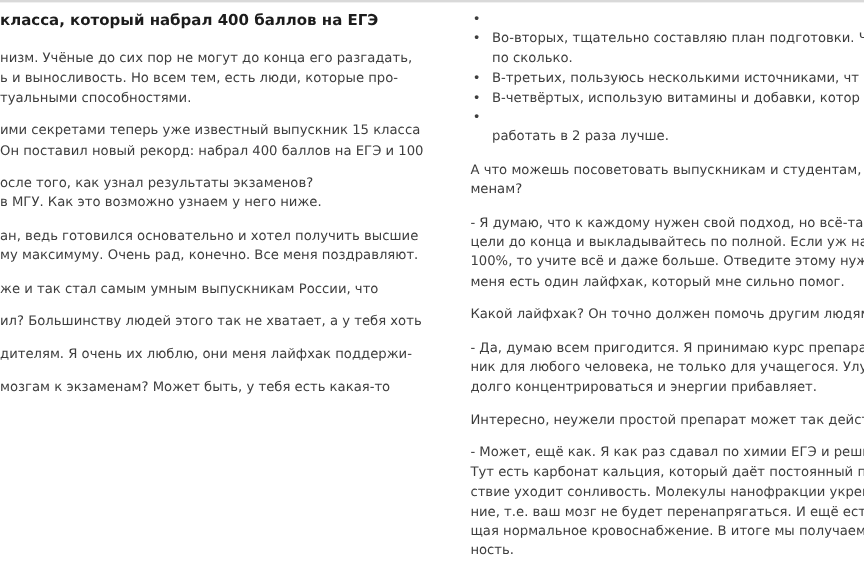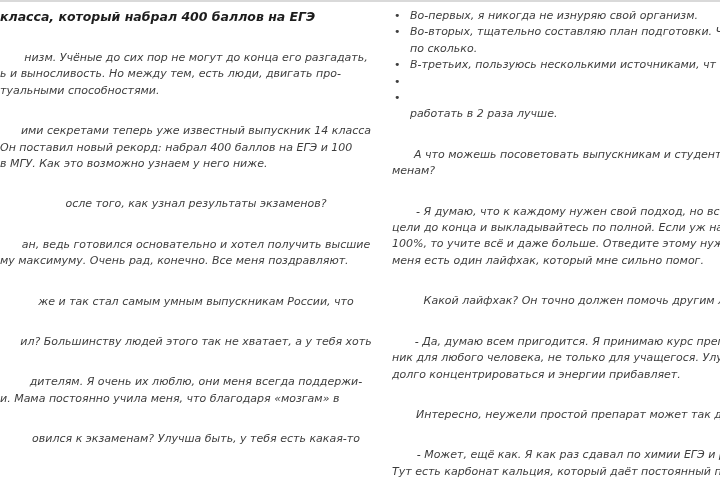--- a/index.html
+++ b/index.html
@@ -25,72 +25,71 @@
   }
   .column {
     position: absolute;
     top: 8px;
     font-size: 11px;
     line-height: 16.4px;
     color: #3d3d3d;
   }
   .col-left  { left: 0;   width: 392px; }
   .col-right { left: 392px; width: 400px; }
-  .line { white-space: nowrap; font-style: italic; }
-  .para { margin-top: 24px; text-align: center; }
+  .line { white-space: nowrap; }
+  .para { margin-top: 11px; }
   .title {
     font-weight: bold;
     font-size: 12.5px;
     line-height: 18px;
     color: #1c1c1c;
     margin-bottom: 15px;
   }
   .bullet { display: flex; }
   .marker { flex: 0 0 16px; width: 16px; padding-left: 2px; }
   .bullet-cont { padding-left: 18px; }
 </style>
 </head>
 <body>
 
 <div class="top-border"></div>
 
 <div class="document">
   <div class="column col-left">
       <div class="line title">класса, который набрал 400 баллов на ЕГЭ</div>
       <div class="line para">низм. Учёные до сих пор не могут до конца его разгадать,</div>
-      <div class="line">ь и выносливость. Но между тем, есть люди, двигать про-</div>
+      <div class="line">ь и выносливость. Но всем тем, есть люди, которые про-</div>
       <div class="line">туальными способностями.</div>
-      <div class="line para">ими секретами теперь уже известный выпускник 14 класса</div>
+      <div class="line para">ими секретами теперь уже известный выпускник 15 класса</div>
       <div class="line">Он поставил новый рекорд: набрал 400 баллов на ЕГЭ и 100</div>
+      <div class="line para">осле того, как узнал результаты экзаменов?</div>
       <div class="line">в МГУ. Как это возможно узнаем у него ниже.</div>
-      <div class="line para">осле того, как узнал результаты экзаменов?</div>
       <div class="line para">ан, ведь готовился основательно и хотел получить высшие</div>
       <div class="line">му максимуму. Очень рад, конечно. Все меня поздравляют.</div>
       <div class="line para">же и так стал самым умным выпускникам России, что</div>
       <div class="line para">ил? Большинству людей этого так не хватает, а у тебя хоть</div>
-      <div class="line para">дителям. Я очень их люблю, они меня всегда поддержи-</div>
-      <div class="line">и. Мама постоянно учила меня, что благодаря «мозгам» в</div>
-      <div class="line para">овился к экзаменам? Улучша быть, у тебя есть какая-то</div>
+      <div class="line para">дителям. Я очень их люблю, они меня лайфхак поддержи-</div>
+      <div class="line para">мозгам к экзаменам? Может быть, у тебя есть какая-то</div>
     </div>
   <div class="column col-right">
       <div class="line bullet">
         <span class="marker">•</span>
-        <span class="line-text">Во-первых, я никогда не изнуряю свой организм.</span>
       </div>
       <div class="line bullet">
         <span class="marker">•</span>
         <span class="line-text">Во-вторых, тщательно составляю план подготовки. Ч</span>
       </div>
       <div class="line bullet-cont">по сколько.</div>
       <div class="line bullet">
         <span class="marker">•</span>
         <span class="line-text">В-третьих, пользуюсь несколькими источниками, чт</span>
       </div>
       <div class="line bullet">
         <span class="marker">•</span>
+        <span class="line-text">В-четвёртых, использую витамины и добавки, котор</span>
       </div>
       <div class="line bullet">
         <span class="marker">•</span>
       </div>
       <div class="line bullet-cont">работать в 2 раза лучше.</div>
       <div class="line para">А что можешь посоветовать выпускникам и студентам, кото</div>
       <div class="line">менам?</div>
       <div class="line para">- Я думаю, что к каждому нужен свой подход, но всё-таки н</div>
       <div class="line">цели до конца и выкладывайтесь по полной. Если уж намет</div>
       <div class="line">100%, то учите всё и даже больше. Отведите этому нужное в</div>

